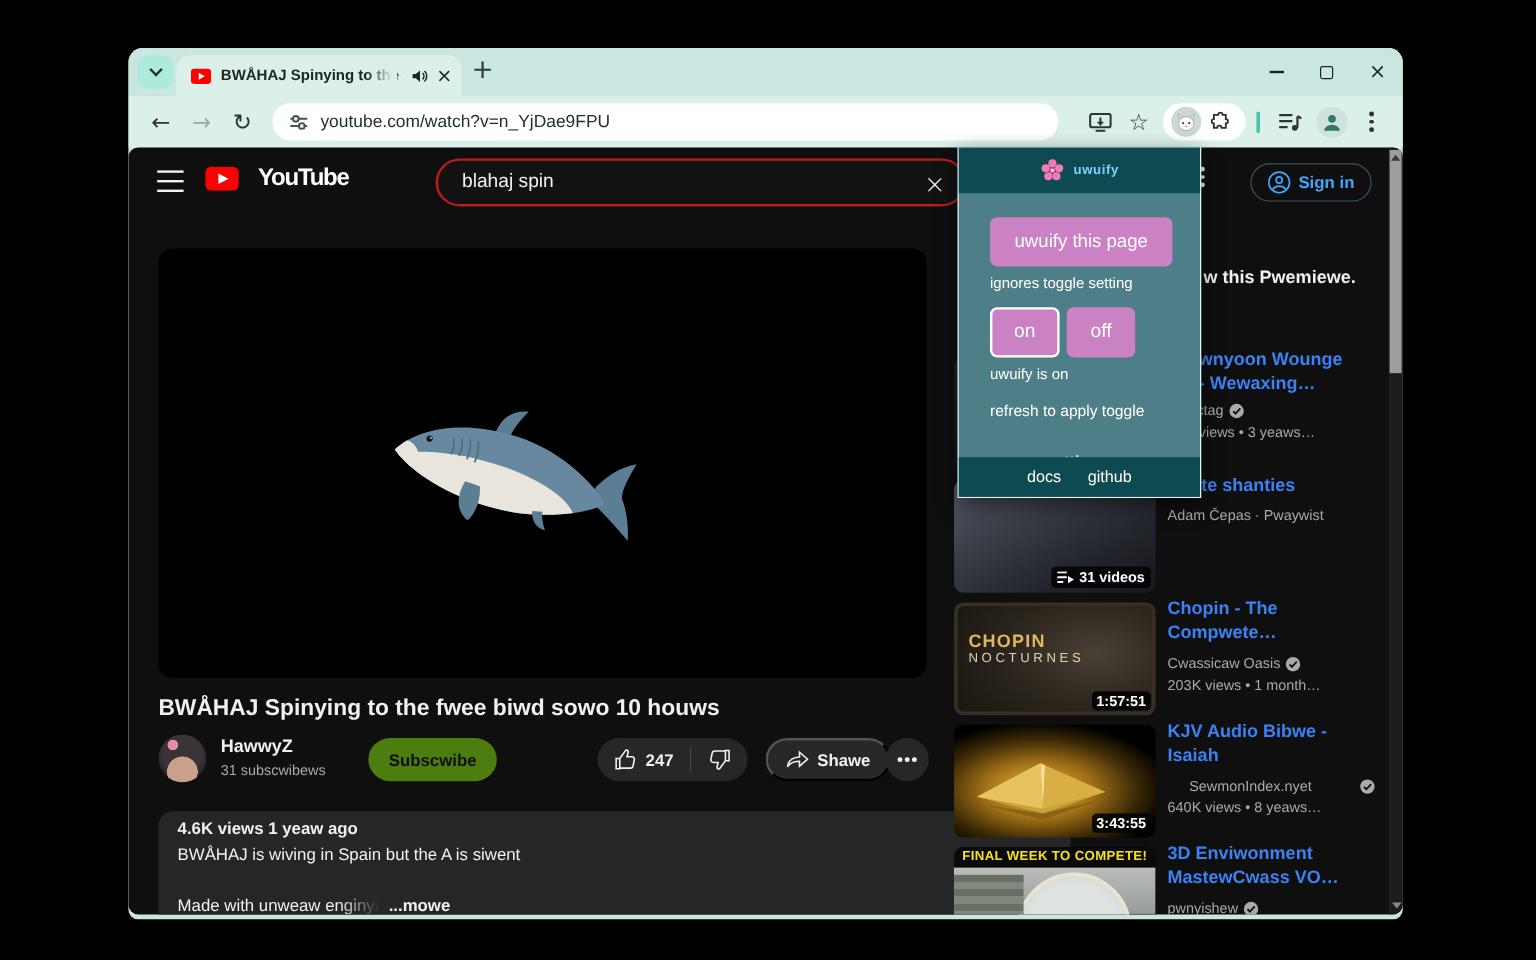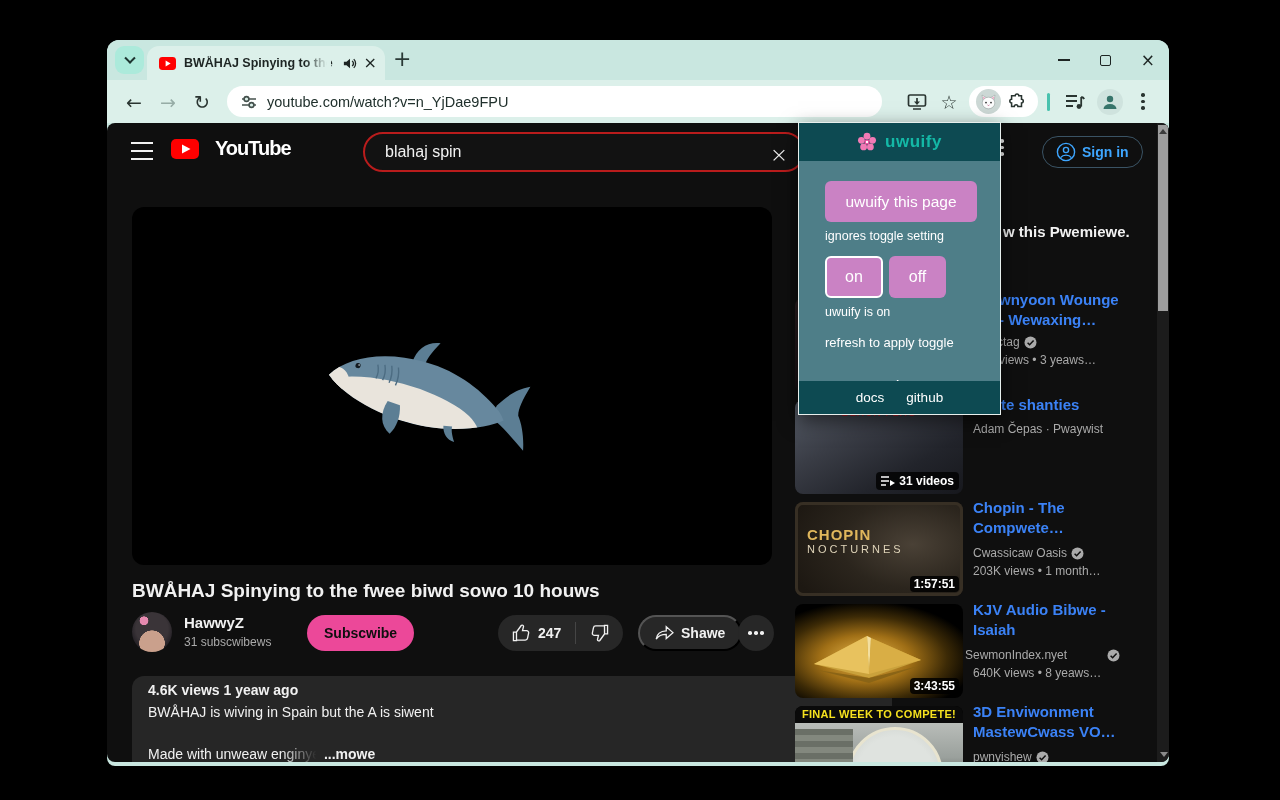--- a/index.html
+++ b/index.html
@@ -80,21 +80,21 @@
 
   .vtitle { position:absolute; left:25px; top:457px; width:620px; color:#f1f1f1; font-size:19px; font-weight:bold; }
   .chrow { position:absolute; left:25px; top:489px; width:640px; height:44px; }
   .chavatar { position:absolute; left:0; top:0; width:40px; height:40px; border-radius:50%; cursor:pointer;
               background:radial-gradient(circle at 50% 78%, #caa08c 0 34%, transparent 35%),
                          radial-gradient(circle at 30% 22%, #e78ab0 0 10%, transparent 11%),
                          radial-gradient(circle at 50% 42%, #3a3438 0 52%, #262227 70%); }
   .chname { position:absolute; left:52px; top:2px; color:#f1f1f1; font-size:15px; font-weight:bold; }
   .chsubs { position:absolute; left:52px; top:23px; color:#aaa; font-size:12px; }
   .subbtn { position:absolute; left:175px; top:3px; height:36px; padding:0 17px; border:none; border-radius:18px;
-            background:#ec4899; color:#0f0f0f; font-size:14px; font-weight:bold; cursor:pointer; }
+            background:#4d7c0f; color:#0f0f0f; font-size:14px; font-weight:bold; cursor:pointer; }
   .pill { position:absolute; top:3px; height:36px; background:#272727; border-radius:18px; display:flex;
           align-items:center; color:#f1f1f1; font-size:14px; font-weight:bold; }
   .likepill { left:366px; }
   .seg { display:flex; align-items:center; gap:7px; padding:0 14px; cursor:pointer; height:100%; background:none; border:none; color:#f1f1f1; font-size:14px; font-weight:bold;}
   .vdiv { width:1px; height:22px; background:#454545; }
   .sharepill { left:506px; padding:0 15px; gap:7px; cursor:pointer; }
   .morebtn { position:absolute; left:606px; top:3px; width:36px; height:36px; border-radius:50%; background:#272727;
              border:none; cursor:pointer; display:flex; align-items:center; justify-content:center; gap:2.5px; }
   .morebtn i { width:3.5px; height:3.5px; border-radius:50%; background:#f1f1f1; }
 
@@ -141,21 +141,21 @@
   .tri-up { position:absolute; left:2px; top:6px; width:0; height:0; border-left:4px solid transparent;
             border-right:4px solid transparent; border-bottom:5px solid #3c3c3c; }
   .tri-down { position:absolute; left:3px; bottom:5px; width:0; height:0; border-left:4px solid transparent;
               border-right:4px solid transparent; border-top:5px solid #8a8a8a; }
 
   
   .popup { position:absolute; left:691px; top:82px; width:203px; height:293px; background:#4e7e88;
            border:1px solid #e7efed; box-shadow:0 6px 18px rgba(0,0,0,.55); z-index:50;
            color:#fff; }
   .pop-head { height:38px; background:#0d4a52; display:flex; align-items:center; justify-content:center; gap:8px; }
-  .pop-head .appname { font-size:17px; font-weight:bold; letter-spacing:.5px; color:#14b8a6; }
+  .pop-head .appname { font-size:11px; font-weight:bold; letter-spacing:.5px; color:#7dd3fc; }
   .pop-body { padding:20px 0 0 26px; }
   .pinkbtn { background:#ca82c4; border:none; color:#fff; cursor:pointer; border-radius:6px;
              font-family:"Liberation Sans",sans-serif; }
   .btn-page { width:152px; height:41px; font-size:15.5px; }
   .cap { font-size:12.5px; margin-top:7px; color:#fff; }
   .toggles { margin-top:13px; display:flex; gap:6px; }
   .btn-on { width:58px; height:42px; font-size:16px; border:2px solid #fff; }
   .btn-off { width:57px; height:42px; font-size:16px; }
   .stat { font-size:12.5px; margin-top:7px; }
   .refresh { font-size:13px; margin-top:16px; }
@@ -430,21 +430,21 @@
           <path d="M5,38 L58,10 L60,48 Z" fill="#e8c25e"></path>
           <path d="M62,12 L112,34 L60,48 Z" fill="#d9ae45"></path>
           <path d="M8,44 L60,52 L110,40 L60,57 Z" fill="#8a6416"></path>
         </svg>
         <span class="dur">3:43:55</span>
       </div>
       <div class="vt" style="left:866px;top:477px;">
         <span>KJV Audio Bibwe -</span><br>
         <span>Isaiah</span>
       </div>
-      <div class="vmeta" style="left:858px;top:525px;gap:40px;">
+      <div class="vmeta" style="left:884px;top:525px;gap:40px;">
         <span>SewmonIndex.nyet</span>
         <svg width="13" height="13" viewBox="0 0 13 13">
           <circle cx="6.5" cy="6.5" r="6" fill="#aaa"></circle>
             <path d="M3.6,6.7 l2,2 L9.6,4.4" stroke="#0f0f0f" stroke-width="1.5" fill="none"></path>
         </svg>
       </div>
       <div class="vmeta" style="left:866px;top:543px;">640K views  • 8 yeaws…</div>
 
       <div class="thumb th-comp" style="top:583px;height:94px;">
         <div class="banner">FINAL WEEK TO COMPETE!</div>

